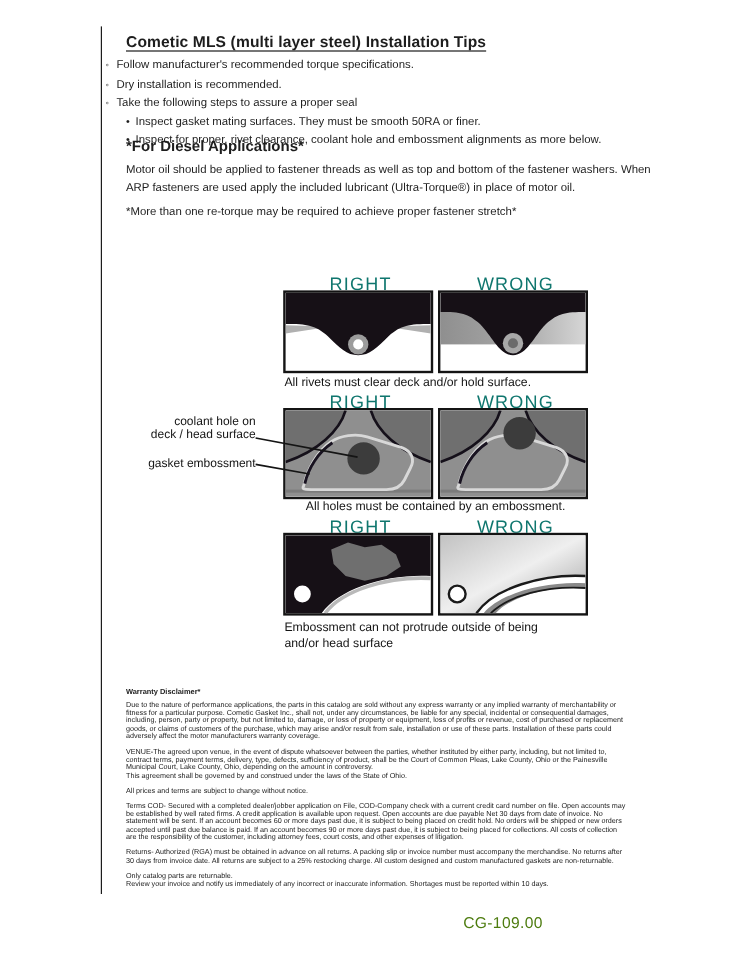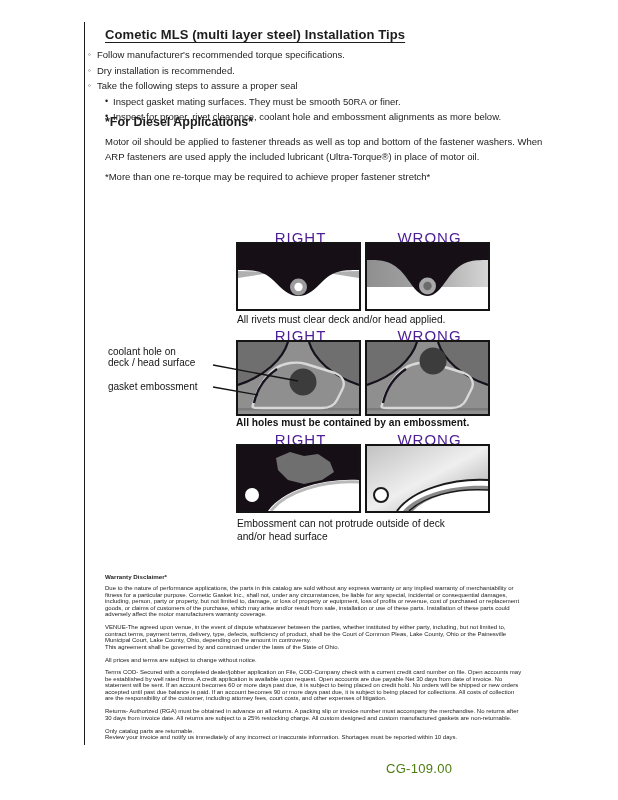--- a/index.html
+++ b/index.html
@@ -10,24 +10,24 @@
          letter-spacing:.1px;text-decoration:underline;text-underline-offset:3px;white-space:nowrap;}
   .bullets{position:absolute;left:88px;top:47px;width:470px;font-size:9.5px;}
   .brow{display:flex;line-height:15.5px;white-space:nowrap;}
   .brow .m1{width:9px;font-size:8px;}
   .brow.sub{margin-left:17px;}
   .brow .m2{width:8px;font-size:9px;}
   .diesel{position:absolute;left:105px;top:115px;width:444px;}
   .diesel h2{margin:0 0 5px 0;font-size:12.5px;line-height:14px;font-weight:bold;}
   .diesel p{margin:0 0 4px 0;font-size:9.5px;line-height:15px;}
   .dg-label{position:absolute;width:125px;text-align:center;font-size:15px;
-            letter-spacing:1px;color:#4c1d95;white-space:nowrap;}
+            letter-spacing:1px;color:#0f766e;white-space:nowrap;}
   .dg-box{position:absolute;display:block;border:2px solid #141414;background:#fff;}
   .caption{position:absolute;font-size:10.2px;color:#141414;white-space:nowrap;}
-  .callout{position:absolute;font-size:10px;line-height:11px;text-align:left;width:105px;color:#141414;}
+  .callout{position:absolute;font-size:10px;line-height:11px;text-align:right;width:105px;color:#141414;}
   .overlay{position:absolute;z-index:5;pointer-events:none;}
   .legal{position:absolute;left:105px;top:574px;width:417px;font-size:6px;line-height:6.45px;color:#222;}
   .legal h3{margin:0 0 5px 0;font-size:6.2px;font-weight:bold;}
   .legal p{margin:0 0 6.5px 0;}
   .legal p.tight{margin:0;}
   .footer-code{position:absolute;left:386px;top:761px;font-size:13px;letter-spacing:.3px;color:#4d7c0f;}
 </style>
 </head>
 <body>
 
@@ -84,21 +84,21 @@
           <stop offset="0.55" stop-color="#a8a8a8"></stop>
           <stop offset="1" stop-color="#d6d6d6"></stop>
       </linearGradient>
     </defs>
     <rect x="0" y="16" width="121" height="27" fill="url(#gradP1)"></rect>
     <path d="M0,0 H121 V16 C104,16 98,17 88,26 C78,36 72,52 60.5,52 C49,52 43,36 33,26 C23,17 17,16 0,16 Z" fill="#161016"></path>
     <circle cx="60.5" cy="42" r="8.5" fill="#a8a8a8"></circle>
     <circle cx="60.5" cy="42" r="4.2" fill="#6b6b6b"></circle>
   </svg>
 
-  <div class="caption" style="left:237px;top:314px;">All rivets must clear deck and/or head applied.</div>
+  <div class="caption" style="left:237px;top:314px;">All rivets must clear deck and/or hold surface.</div>
 
   <div class="dg-label" style="left:238px;top:327px;">RIGHT</div>
   <div class="dg-label" style="left:367px;top:327px;">WRONG</div>
 
   <div class="callout" style="left:108px;top:346px;">
     <div>coolant hole on</div>
     <div>deck / head surface</div>
   </div>
   <div class="callout" style="left:108px;top:381px;">gasket embossment</div>
 
@@ -124,21 +124,21 @@
     <path d="M15,63 C18,50 26,34 38,26 C46,21 58,19 68,22 L97,31 C105,34 108,41 104,48 L99,58 C96,64 91,66 84,66 L24,66 C17,66 13,66 15,63 Z" stroke="#d8d8d8" stroke-width="2.4" fill="none"></path>
     <path d="M16,61 C19,48 27,35 39,27" stroke="#181220" stroke-width="2.4" fill="none"></path>
     <circle cx="66" cy="19" r="13.5" fill="#3c3c3c"></circle>
   </svg>
 
   <svg class="overlay" style="left:108px;top:335px;" width="410" height="110" viewBox="0 0 410 110">
     <line x1="105" y1="30" x2="190" y2="46" stroke="#141414" stroke-width="1.4"></line>
     <line x1="105" y1="52" x2="150" y2="60" stroke="#141414" stroke-width="1.4"></line>
   </svg>
 
-  <div class="caption" style="left:236px;top:417px;width:254px;font-weight:bold;">All holes must be contained by an embossment.</div>
+  <div class="caption" style="left:236px;top:417px;width:254px;text-align:center;">All holes must be contained by an embossment.</div>
 
   <div class="dg-label" style="left:238px;top:431px;">RIGHT</div>
   <div class="dg-label" style="left:367px;top:431px;">WRONG</div>
 
   <svg class="dg-box" style="left:236px;top:444px;" width="121" height="65" viewBox="0 0 121 65">
     <path d="M0,0 H121 V34 C85,32 45,44 30,65 L0,65 Z" fill="#161016"></path>
     <path d="M121,36 C85,34 47,46 33,65" stroke="#b9b9b9" stroke-width="3" fill="none"></path>
     <path d="M38,12 L52,6 L66,10 L80,8 L92,16 L96,26 L84,34 L66,38 L50,34 L40,24 Z" fill="#6f6f6f"></path>
     <circle cx="14" cy="49" r="7" fill="#ffffff"></circle>
   </svg>
@@ -152,21 +152,21 @@
       </linearGradient>
     </defs>
     <path d="M0,0 H121 V34 C85,32 45,44 30,65 L0,65 Z" fill="url(#gradP3)"></path>
     <path d="M121,40 C88,38 50,48 36,65 L46,65 C60,50 92,42 121,44 Z" fill="#8a8a8a"></path>
     <path d="M121,34 C85,32 45,44 30,65" stroke="#1a1a1a" stroke-width="2" fill="none"></path>
     <path d="M121,44 C88,42 58,50 42,65" stroke="#1a1a1a" stroke-width="1.5" fill="none"></path>
     <circle cx="14" cy="49" r="7" fill="#ffffff" stroke="#1a1a1a" stroke-width="2"></circle>
   </svg>
 
   <div class="caption" style="left:237px;top:517px;line-height:13px;">
-    <div>Embossment can not protrude outside of deck</div>
+    <div>Embossment can not protrude outside of being</div>
     <div>and/or head surface</div>
   </div>
 
   <div class="legal">
     <h3>Warranty Disclaimer*</h3>
     <p>Due to the nature of performance applications, the parts in this catalog are sold without any express warranty or any implied warranty of merchantability or fitness for a particular purpose.  Cometic Gasket Inc., shall not, under any circumstances, be liable for any special, incidental or consequential damages, including, person, party or property, but not limited to, damage, or loss of property or equipment, loss of profits or revenue, cost of purchased or replacement goods, or claims of customers of the purchase, which may arise and/or result from sale, installation or use of these parts.  Installation of these parts could adversely affect the motor manufacturers warranty coverage.</p>
     <p class="tight">VENUE-The agreed upon venue, in the event of dispute whatsoever between the parties, whether instituted by either party, including, but not limited to, contract terms, payment terms, delivery, type, defects, sufficiency of product, shall be the Court of Common Pleas, Lake County, Ohio or the Painesville Municipal Court, Lake County, Ohio, depending on the amount in controversy.</p>
     <p>This agreement shall be governed by and construed under the laws of the State of Ohio.</p>
     <p>All prices and terms are subject to change without notice.</p>
     <p>Terms COD- Secured with a completed dealer/jobber application on File, COD-Company check with a current credit card number on file.  Open accounts may be established by well rated firms.  A credit application is available upon request.  Open accounts are due payable Net 30 days from date of invoice.  No statement will be sent.  If an account becomes 60 or more days past due, it is subject to being placed on credit hold.  No orders will be shipped or new orders accepted until past due balance is paid.  If an account becomes 90 or more days past due, it is subject to being placed for collections.  All costs of collection are the responsibility of the customer, including attorney fees, court costs, and other expenses of litigation.</p>

